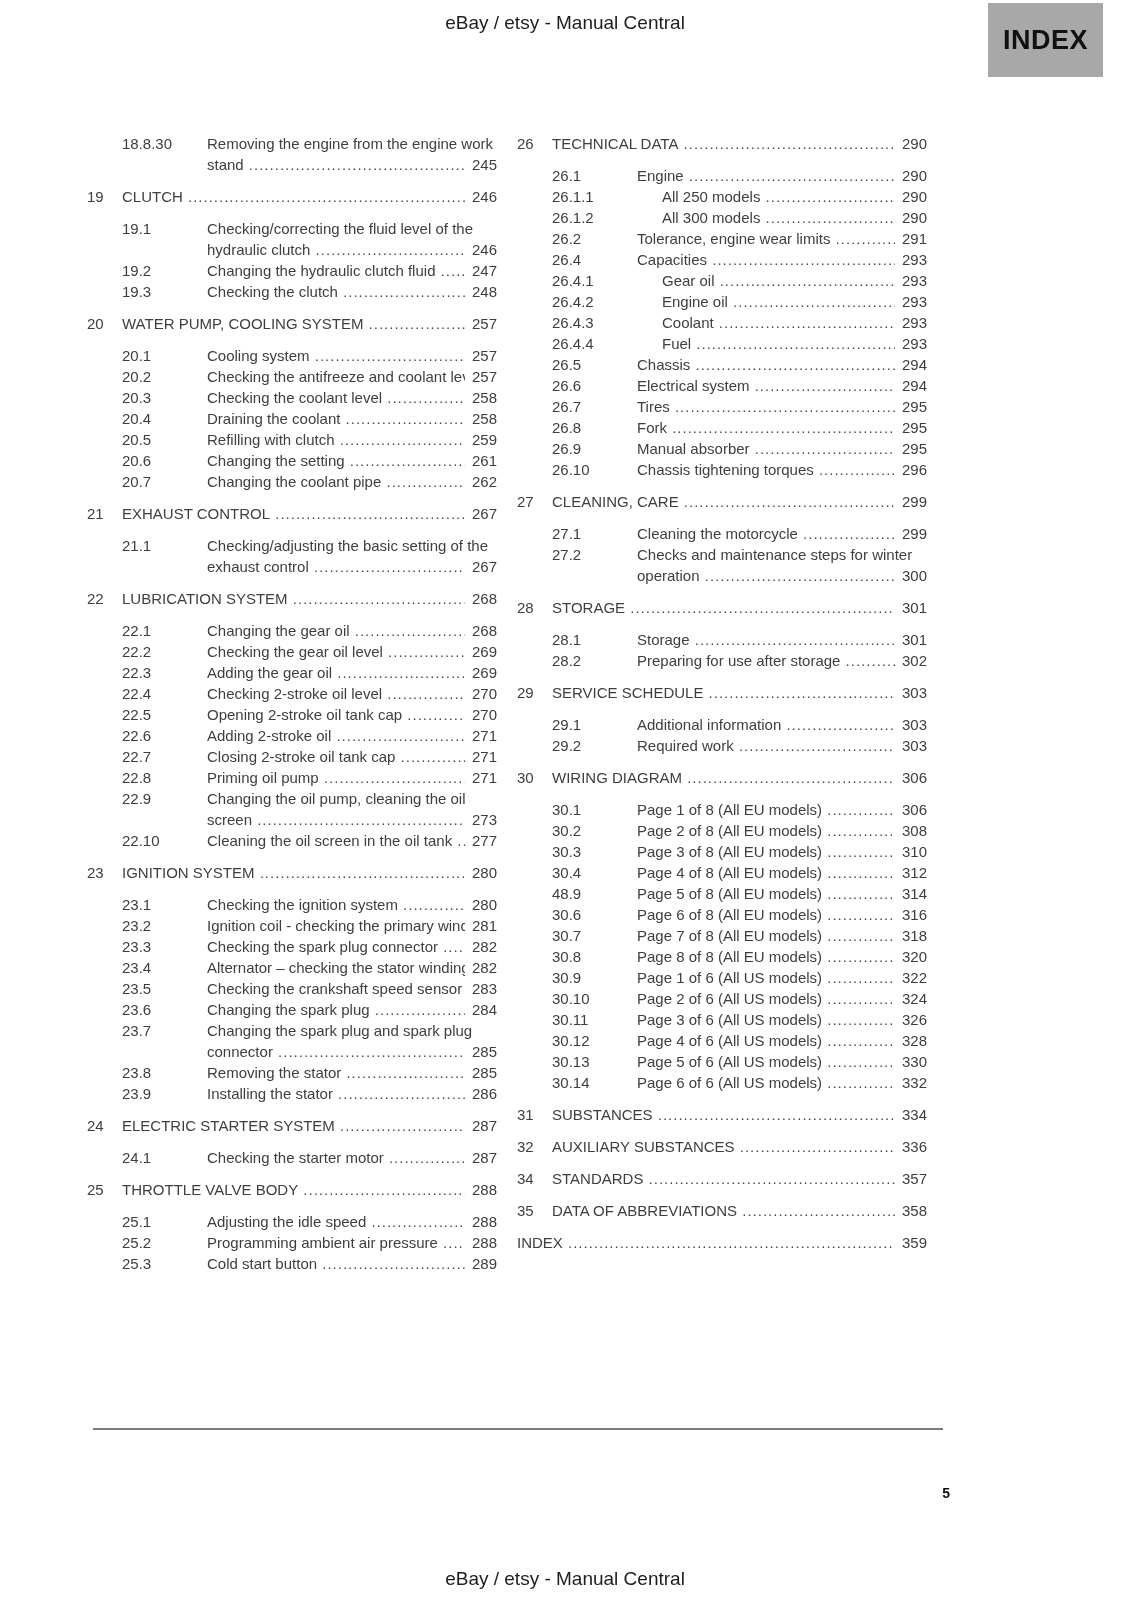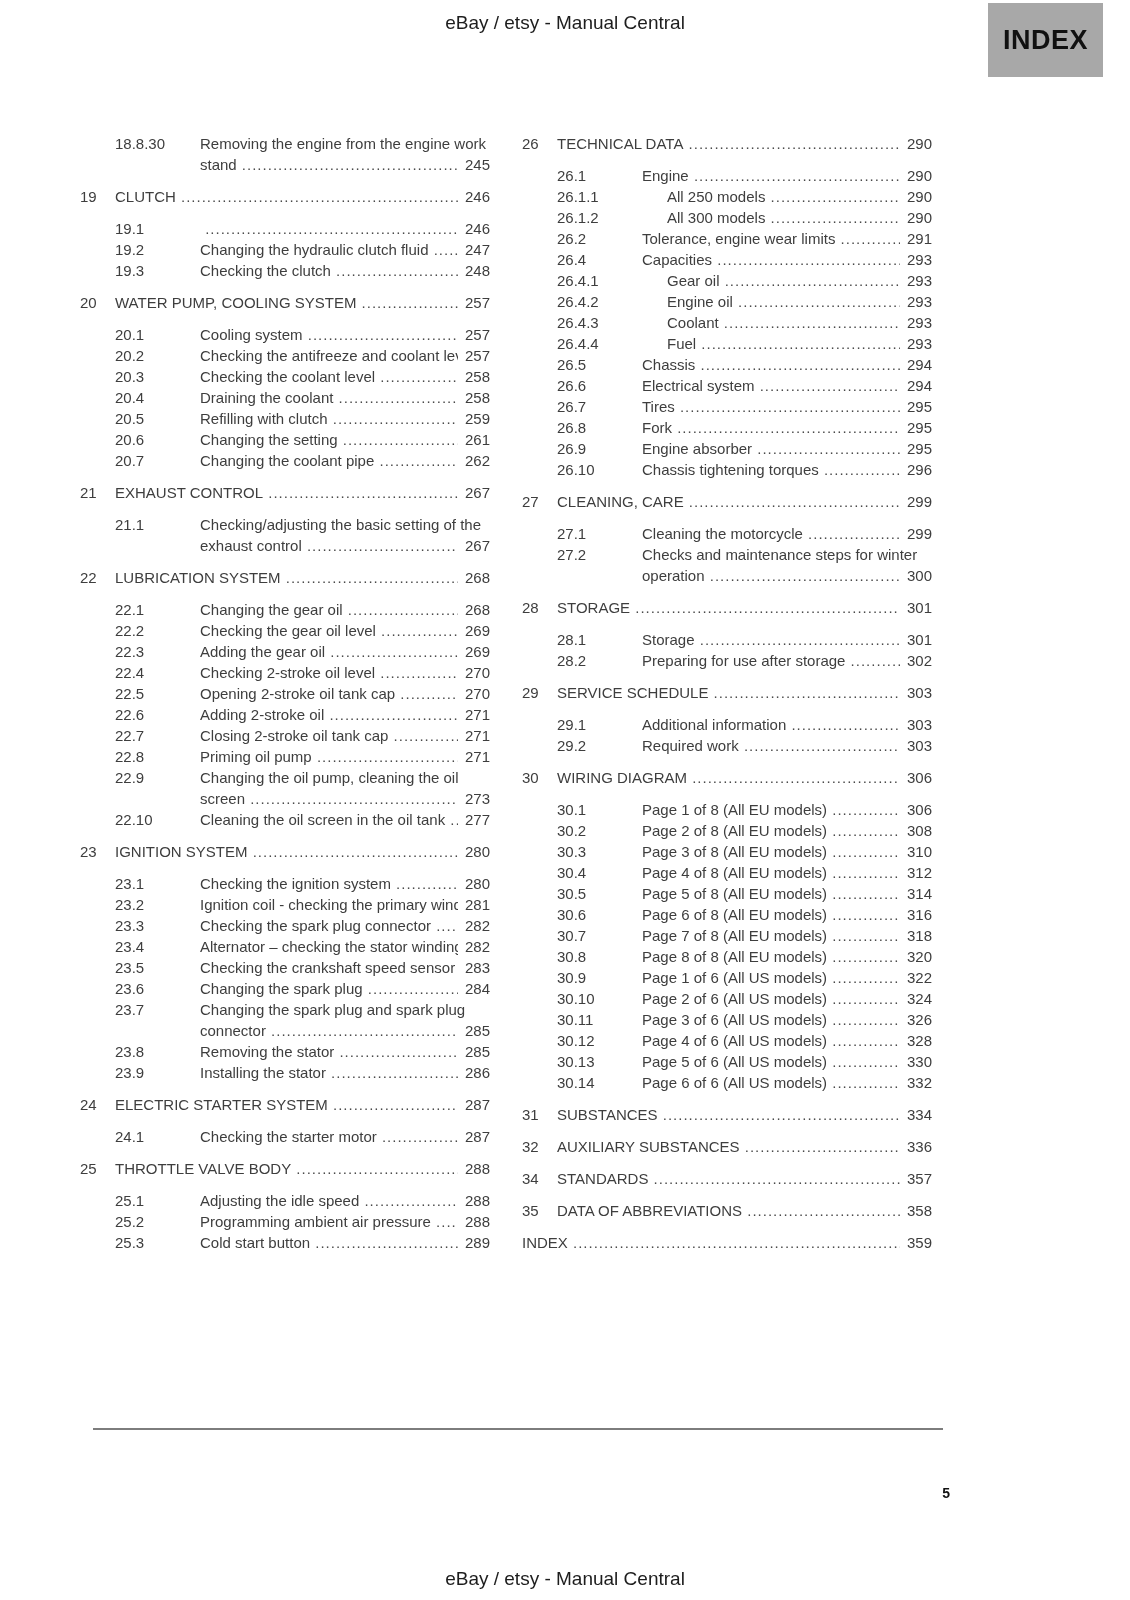--- a/index.html
+++ b/index.html
@@ -14,22 +14,22 @@
     text-align: center; font-size: 19px; color: #1d1d1d;
   }
   .index-tab {
     position: absolute; top: 3px; left: 988px; width: 115px; height: 74px;
     background: #a8a8a8; display: flex; align-items: center; justify-content: center;
     font-size: 27px; font-weight: bold; color: #111; letter-spacing: 0.5px;
   }
 
   
   .main {
-    position: absolute; top: 133px; left: 80px;
-    display: flex; gap: 32px;
+    position: absolute; top: 133px; left: 87px;
+    display: flex; gap: 20px;
   }
   .col { width: 410px; display: block; }
 
   .row { display: flex; font-size: 15px; line-height: 21px; }
   .row.chapter { margin: 11px 0; }
   .col > .row:first-child { margin-top: 0; }
 
   .cell { flex: 0 0 auto; }
   .num    { width: 35px; }
   .subnum { width: 85px; }
@@ -82,21 +82,21 @@
     <span class="tbox"><span class="t">Removing the engine from the engine work stand</span><span class="dotfill"></span><span class="pg">245</span></span>
   </div>
         <div class="row chapter">
     <span class="cell num">19</span>
 
     <span class="tbox"><span class="t">CLUTCH</span><span class="dotfill"></span><span class="pg">246</span></span>
   </div>
         <div class="row sub">
     <span class="cell num"></span>
     <span class="cell subnum">19.1</span>
-    <span class="tbox"><span class="dotfill"></span><span class="pg">246</span></span>
+    <span class="tbox"><span class="t">Checking/correcting the fluid level of the hydraulic clutch</span><span class="dotfill"></span><span class="pg">246</span></span>
   </div>
         <div class="row sub">
     <span class="cell num"></span>
     <span class="cell subnum">19.2</span>
     <span class="tbox"><span class="t">Changing the hydraulic clutch fluid</span><span class="dotfill"></span><span class="pg">247</span></span>
   </div>
         <div class="row sub">
     <span class="cell num"></span>
     <span class="cell subnum">19.3</span>
     <span class="tbox"><span class="t">Checking the clutch</span><span class="dotfill"></span><span class="pg">248</span></span>
@@ -354,21 +354,21 @@
     <span class="tbox"><span class="t">Tires</span><span class="dotfill"></span><span class="pg">295</span></span>
   </div>
         <div class="row sub">
     <span class="cell num"></span>
     <span class="cell subnum">26.8</span>
     <span class="tbox"><span class="t">Fork</span><span class="dotfill"></span><span class="pg">295</span></span>
   </div>
         <div class="row sub">
     <span class="cell num"></span>
     <span class="cell subnum">26.9</span>
-    <span class="tbox"><span class="t">Engine absorber</span><span class="dotfill"></span><span class="pg">295</span></span>
+    <span class="tbox"><span class="t">Manual absorber</span><span class="dotfill"></span><span class="pg">295</span></span>
   </div>
         <div class="row sub">
     <span class="cell num"></span>
     <span class="cell subnum">26.10</span>
     <span class="tbox"><span class="t">Chassis tightening torques</span><span class="dotfill"></span><span class="pg">296</span></span>
   </div>
         <div class="row chapter">
     <span class="cell num">27</span>
 
     <span class="tbox"><span class="t">CLEANING, CARE</span><span class="dotfill"></span><span class="pg">299</span></span>
@@ -433,21 +433,21 @@
     <span class="cell subnum">30.3</span>
     <span class="tbox"><span class="t">Page 3 of 8 (All EU models)</span><span class="dotfill"></span><span class="pg">310</span></span>
   </div>
         <div class="row sub">
     <span class="cell num"></span>
     <span class="cell subnum">30.4</span>
     <span class="tbox"><span class="t">Page 4 of 8 (All EU models)</span><span class="dotfill"></span><span class="pg">312</span></span>
   </div>
         <div class="row sub">
     <span class="cell num"></span>
-    <span class="cell subnum">30.5</span>
+    <span class="cell subnum">48.9</span>
     <span class="tbox"><span class="t">Page 5 of 8 (All EU models)</span><span class="dotfill"></span><span class="pg">314</span></span>
   </div>
         <div class="row sub">
     <span class="cell num"></span>
     <span class="cell subnum">30.6</span>
     <span class="tbox"><span class="t">Page 6 of 8 (All EU models)</span><span class="dotfill"></span><span class="pg">316</span></span>
   </div>
         <div class="row sub">
     <span class="cell num"></span>
     <span class="cell subnum">30.7</span>

